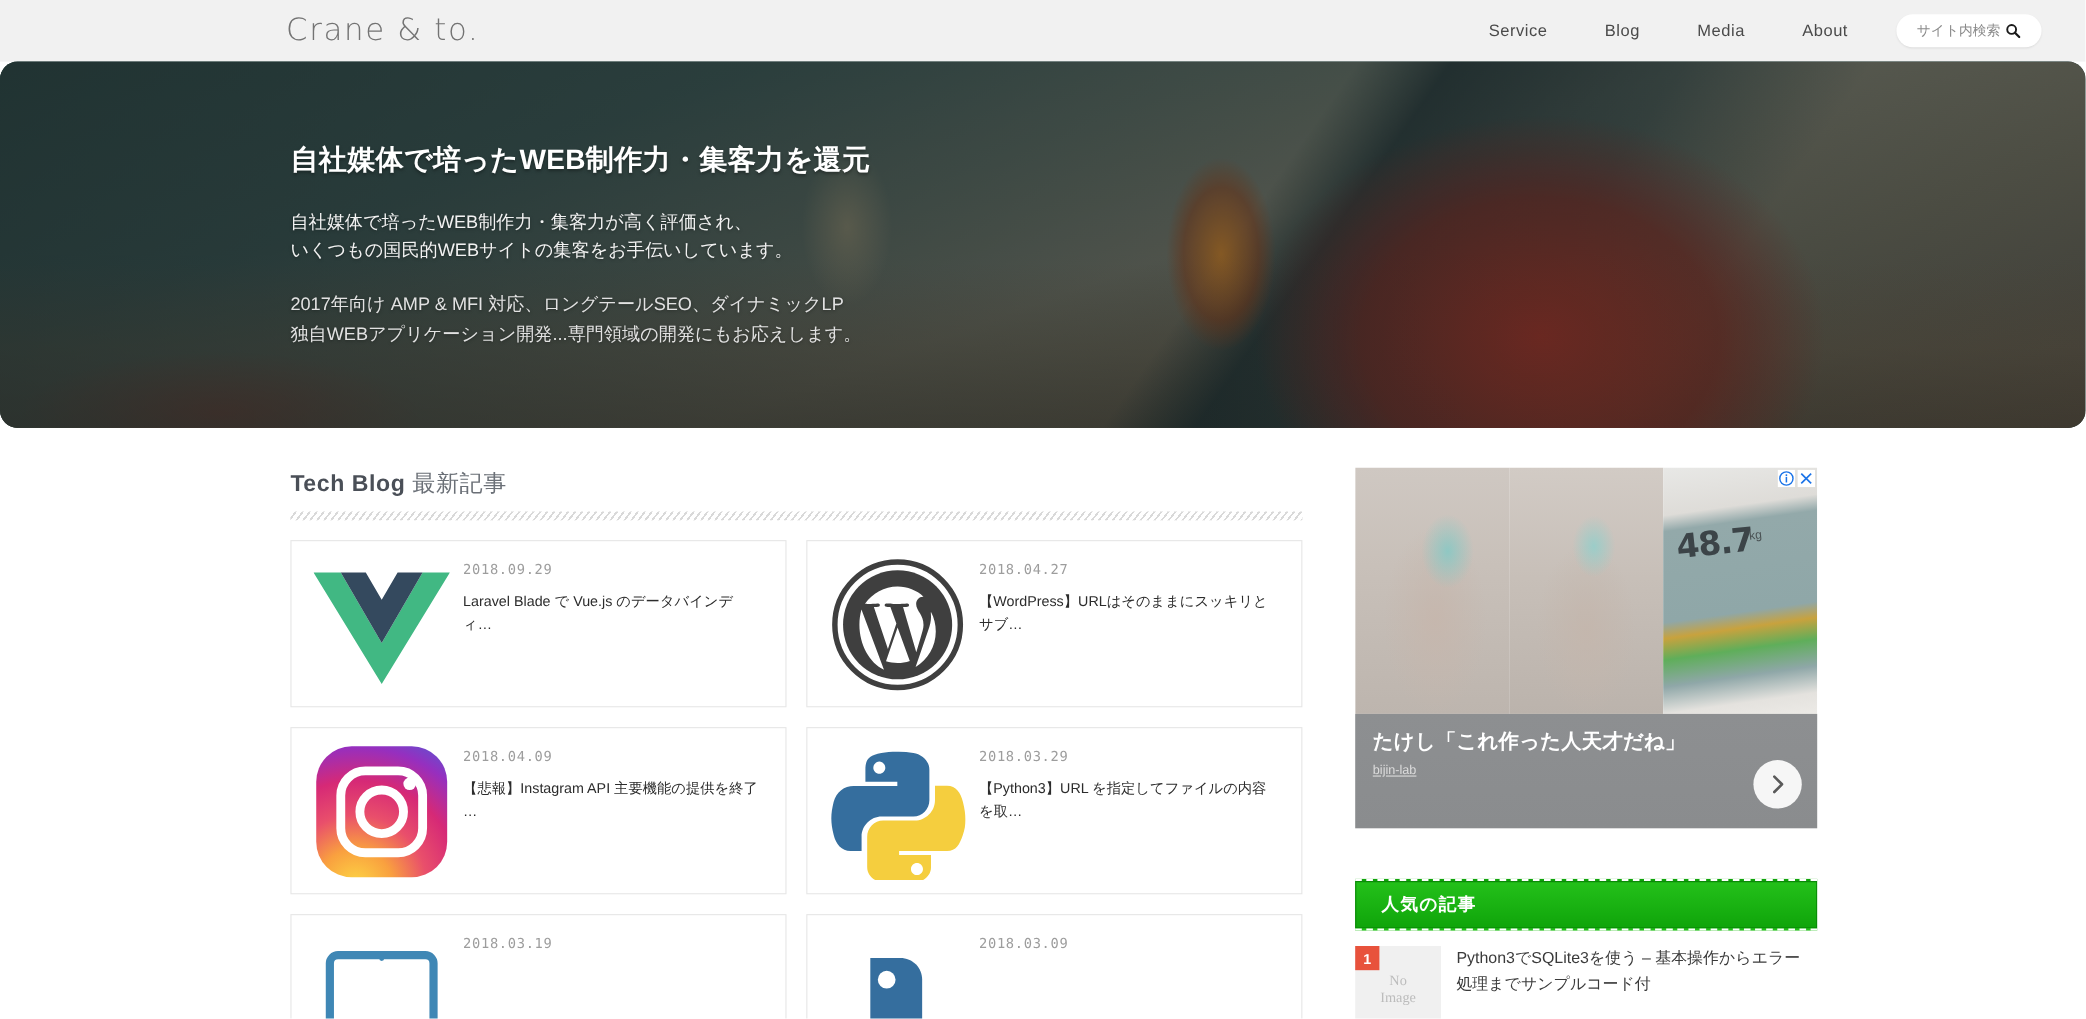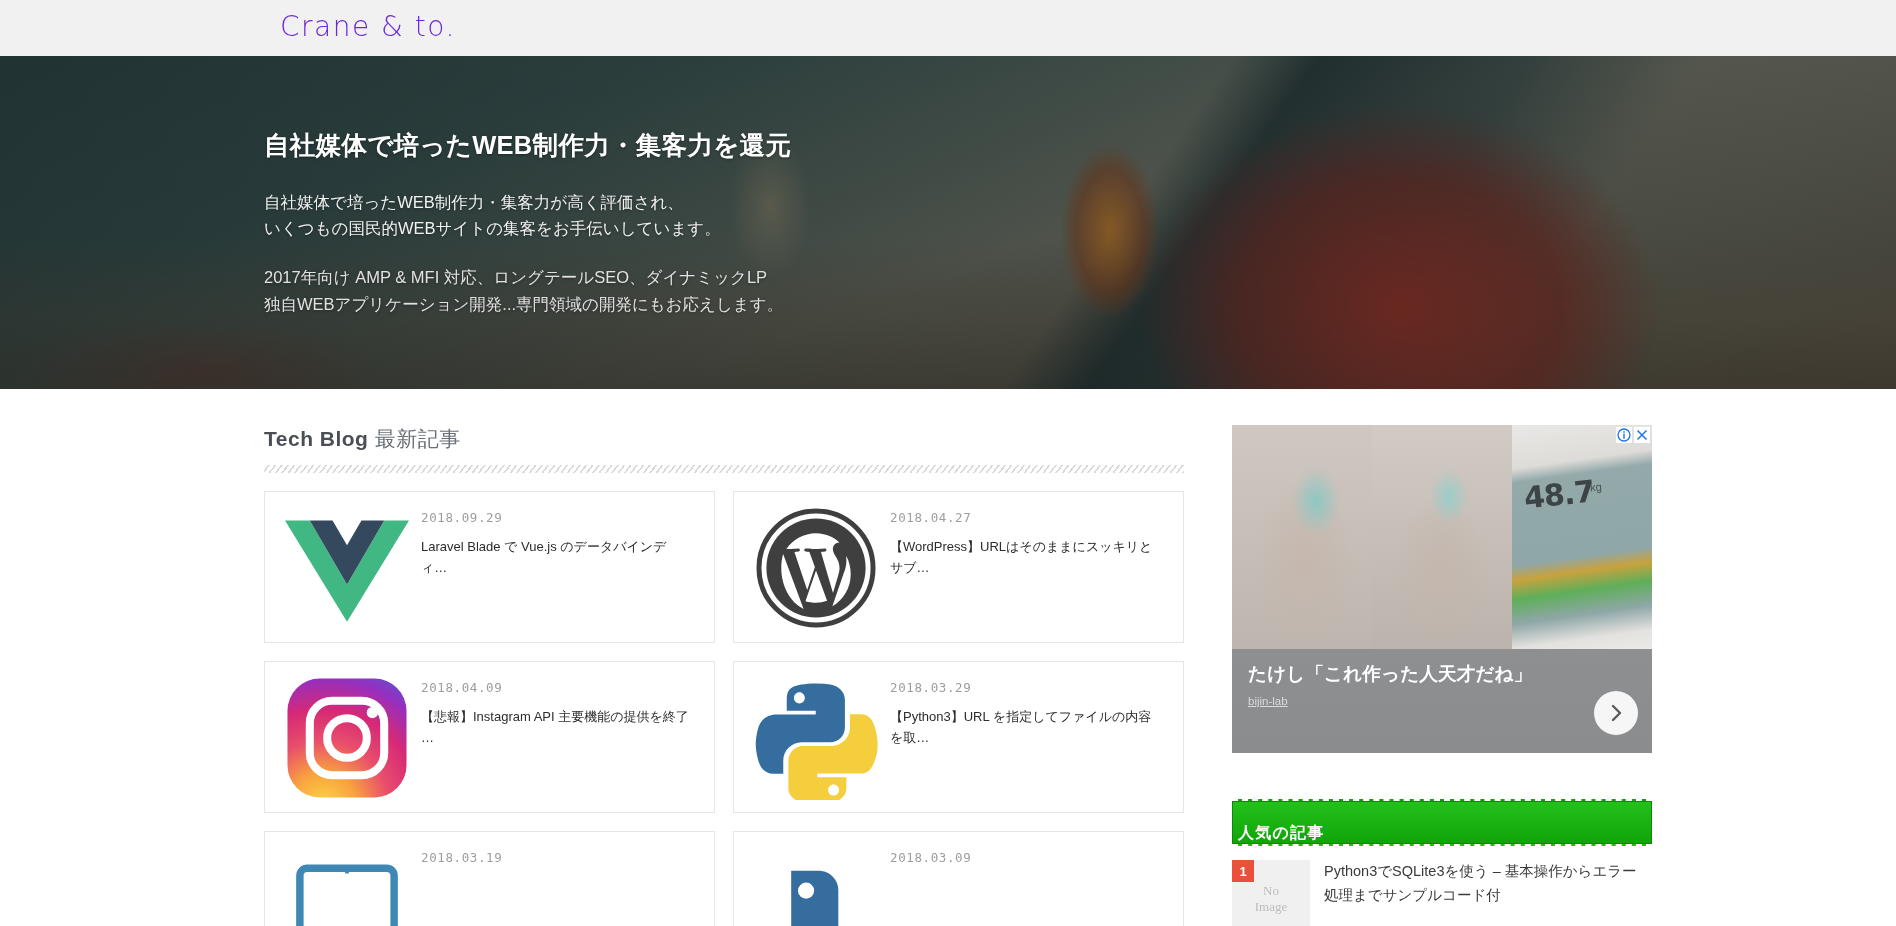--- a/index.html
+++ b/index.html
@@ -16,25 +16,25 @@
   .site-header {
     position: relative;
     height: 56px;
     background: #f1f1f1;
     display: flex;
     align-items: center;
     width: 100%;
   }
   .logo {
     position: absolute;
-    left: 280px;
+    left: 260px;
     top: 10px;
     font-size: 28px;
     letter-spacing: 1.5px;
-    color: #6d28d9;
+    color: #737373;
     font-weight: 300;
     font-family: "DejaVu Sans", sans-serif;
     white-space: nowrap;
   }
   .nav {
     position: absolute;
     right: 40px;
     top: 0;
     height: 56px;
     display: flex;
@@ -68,20 +68,21 @@
   }
   .search-icon { width: 14px; height: 14px; display:block; }
 
   
   .hero {
     position: relative;
     height: 333px;
     width: 100%;
     overflow: hidden;
     background: #16302f;
+    border-radius: 16px;
   }
   .hero-photo {
     position: absolute; inset: 0;
     background:
       
       radial-gradient(ellipse 360px 280px at 1400px 250px, rgba(150,40,28,0.95) 0%, rgba(120,32,24,0.7) 45%, rgba(120,32,24,0) 72%),
       
       radial-gradient(ellipse 62px 110px at 1110px 175px, rgba(210,120,20,0.85) 0%, rgba(150,60,12,0.55) 55%, rgba(120,50,20,0) 80%),
       radial-gradient(ellipse 55px 95px at 770px 150px, rgba(200,170,120,0.42) 0%, rgba(160,130,90,0) 75%),
       
@@ -294,22 +295,22 @@
   .ad-next svg { display:block; }
 
   .popular-box { margin-top: 46px; width: 420px; }
   .popular-head {
     background: linear-gradient(to bottom, #24c11a 0%, #0fa40a 100%);
     border-top: 2px dashed #ffffff;
     border-bottom: 2px dashed #ffffff;
     box-shadow: 0 0 0 1px #0b8a08 inset;
     height: 47px;
     display: flex;
-    align-items: flex-end;
-    padding-left: 6px;
+    align-items: center;
+    padding-left: 24px;
   }
   .popular-head-title {
     color: #fff;
     font-size: 16px;
     font-weight: bold;
     letter-spacing: 1.2px;
   }
   .popular-list { padding-top: 14px; }
   .popular-item { display: flex; gap: 14px; }
   .rank-thumb {
@@ -344,20 +345,35 @@
     font-weight: 300;
   }
 </style>
 </head>
 <body>
 
 <div class="page">
 
   <header class="site-header">
     <div class="logo">Crane &amp; to.</div>
+    <nav class="nav">
+      <a class="nav-item">Service</a>
+      <a class="nav-item">Blog</a>
+      <a class="nav-item">Media</a>
+      <a class="nav-item">About</a>
+      <div class="search-box">
+        <span class="search-placeholder">サイト内検索</span>
+        <span class="search-icon">
+          <svg viewBox="0 0 16 16" width="14" height="14">
+              <circle cx="6.6" cy="6.6" r="4.6" fill="none" stroke="#1a1a1a" stroke-width="2"></circle>
+              <line x1="10" y1="10" x2="14.5" y2="14.5" stroke="#1a1a1a" stroke-width="2.4" stroke-linecap="round"></line>
+            </svg>
+        </span>
+      </div>
+    </nav>
   </header>
 
   <section class="hero">
     <div class="hero-photo"></div>
     <div class="hero-overlay"></div>
     <div class="hero-inner">
       <h1 class="hero-title">自社媒体で培ったWEB制作力・集客力を還元</h1>
       <p class="hero-lead">
         <span>自社媒体で培ったWEB制作力・集客力が高く評価され、</span><br>
         <span>いくつもの国民的WEBサイトの集客をお手伝いしています。</span>

